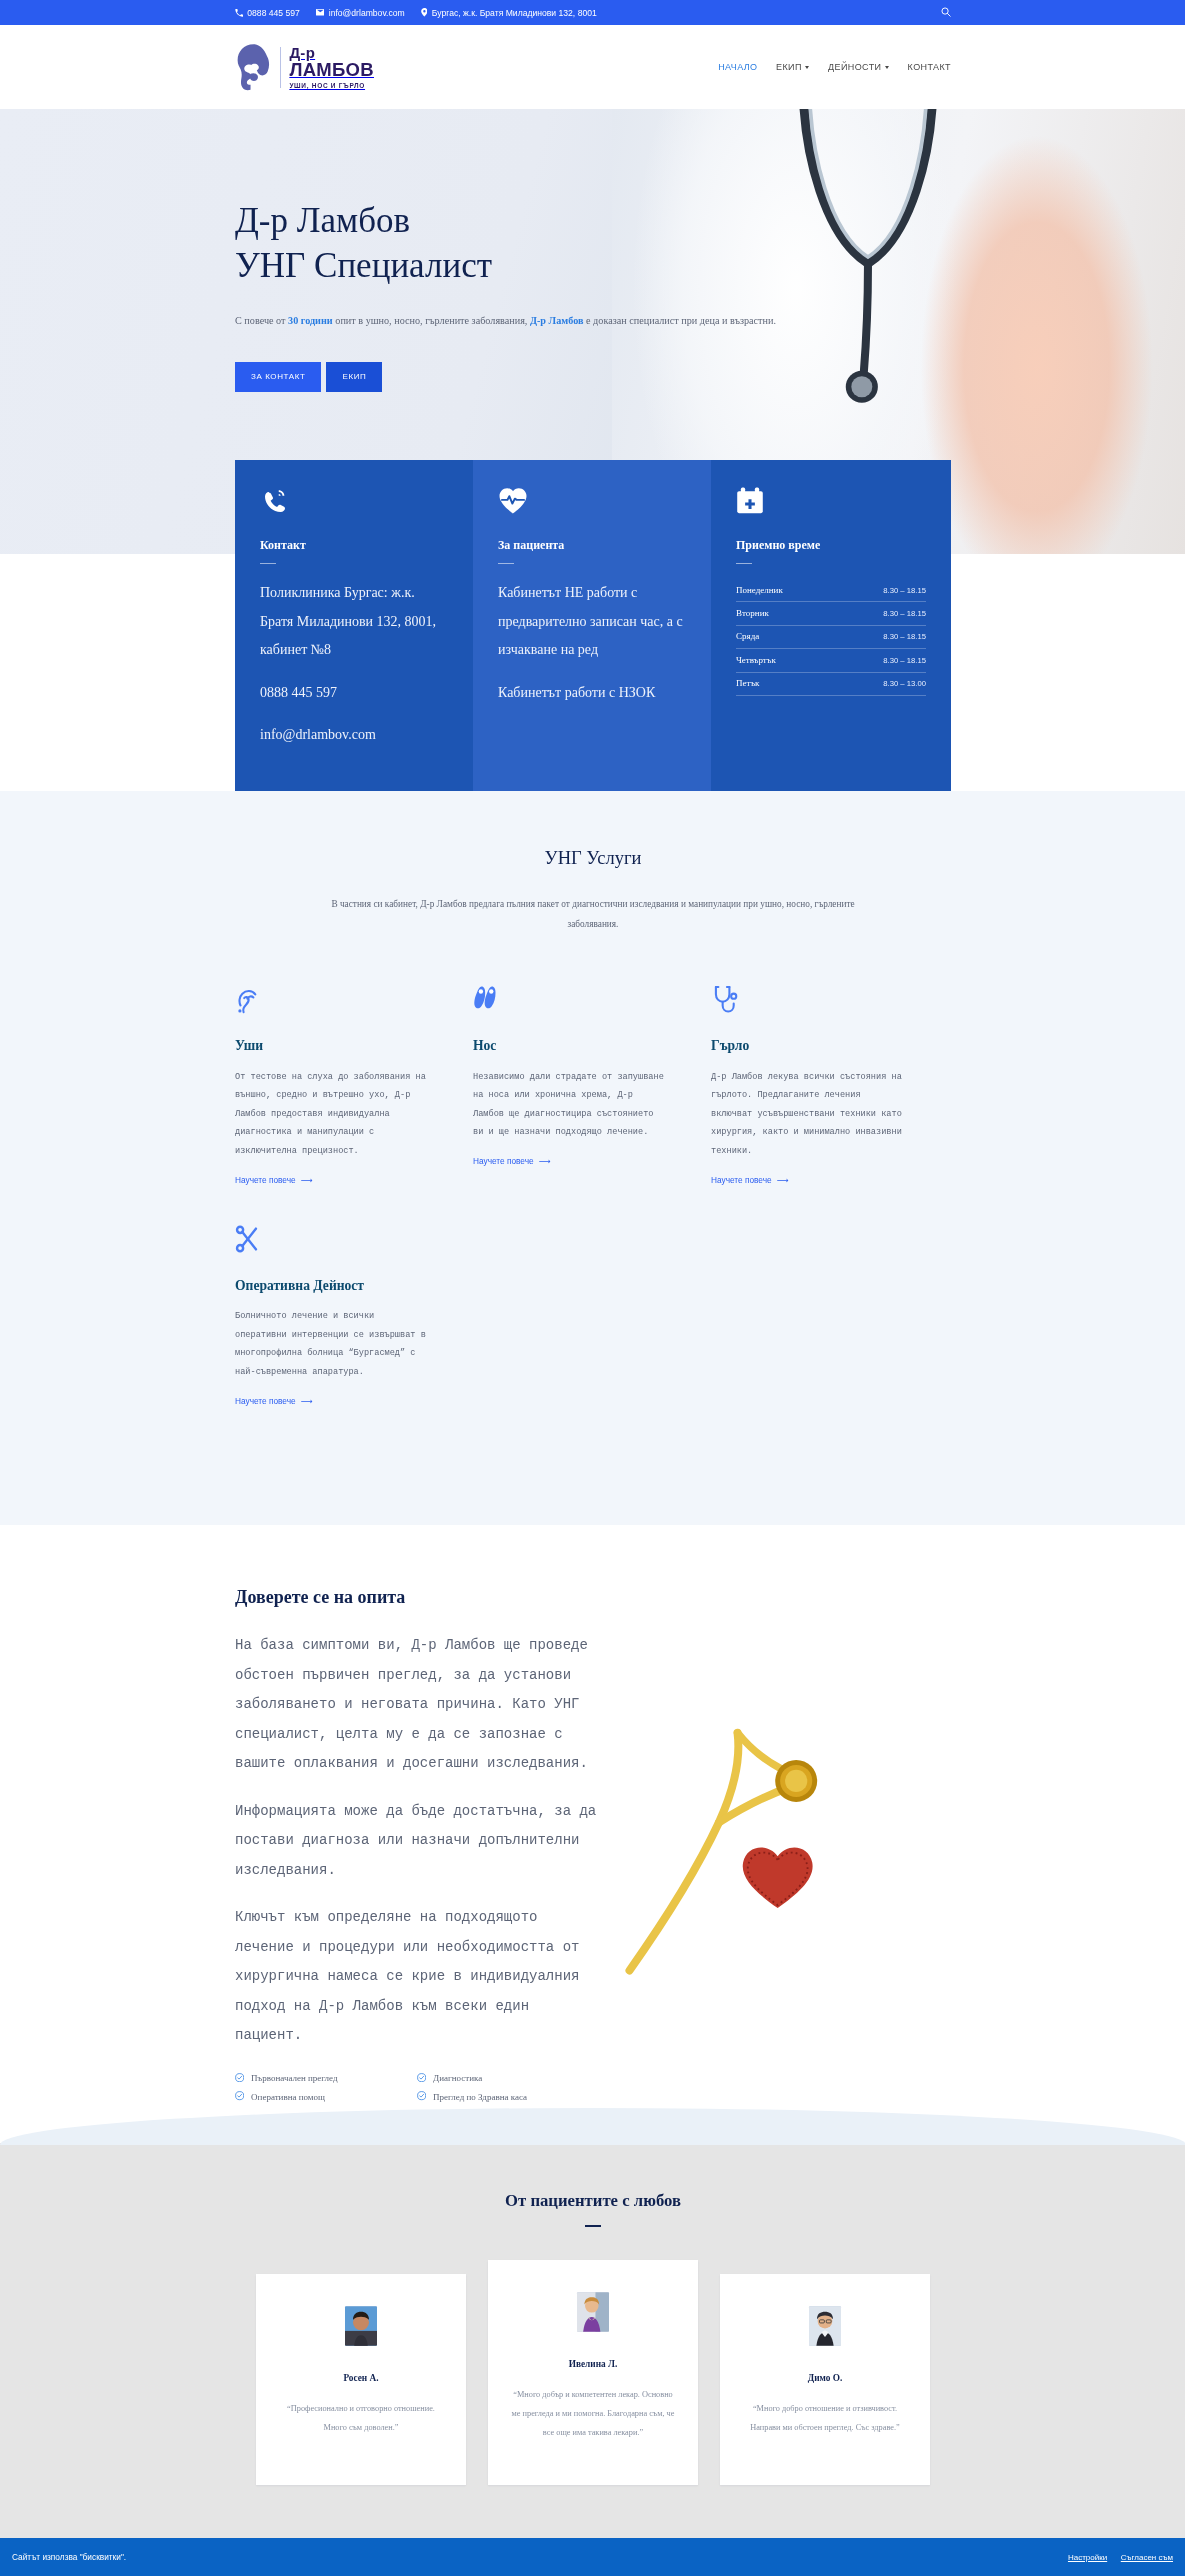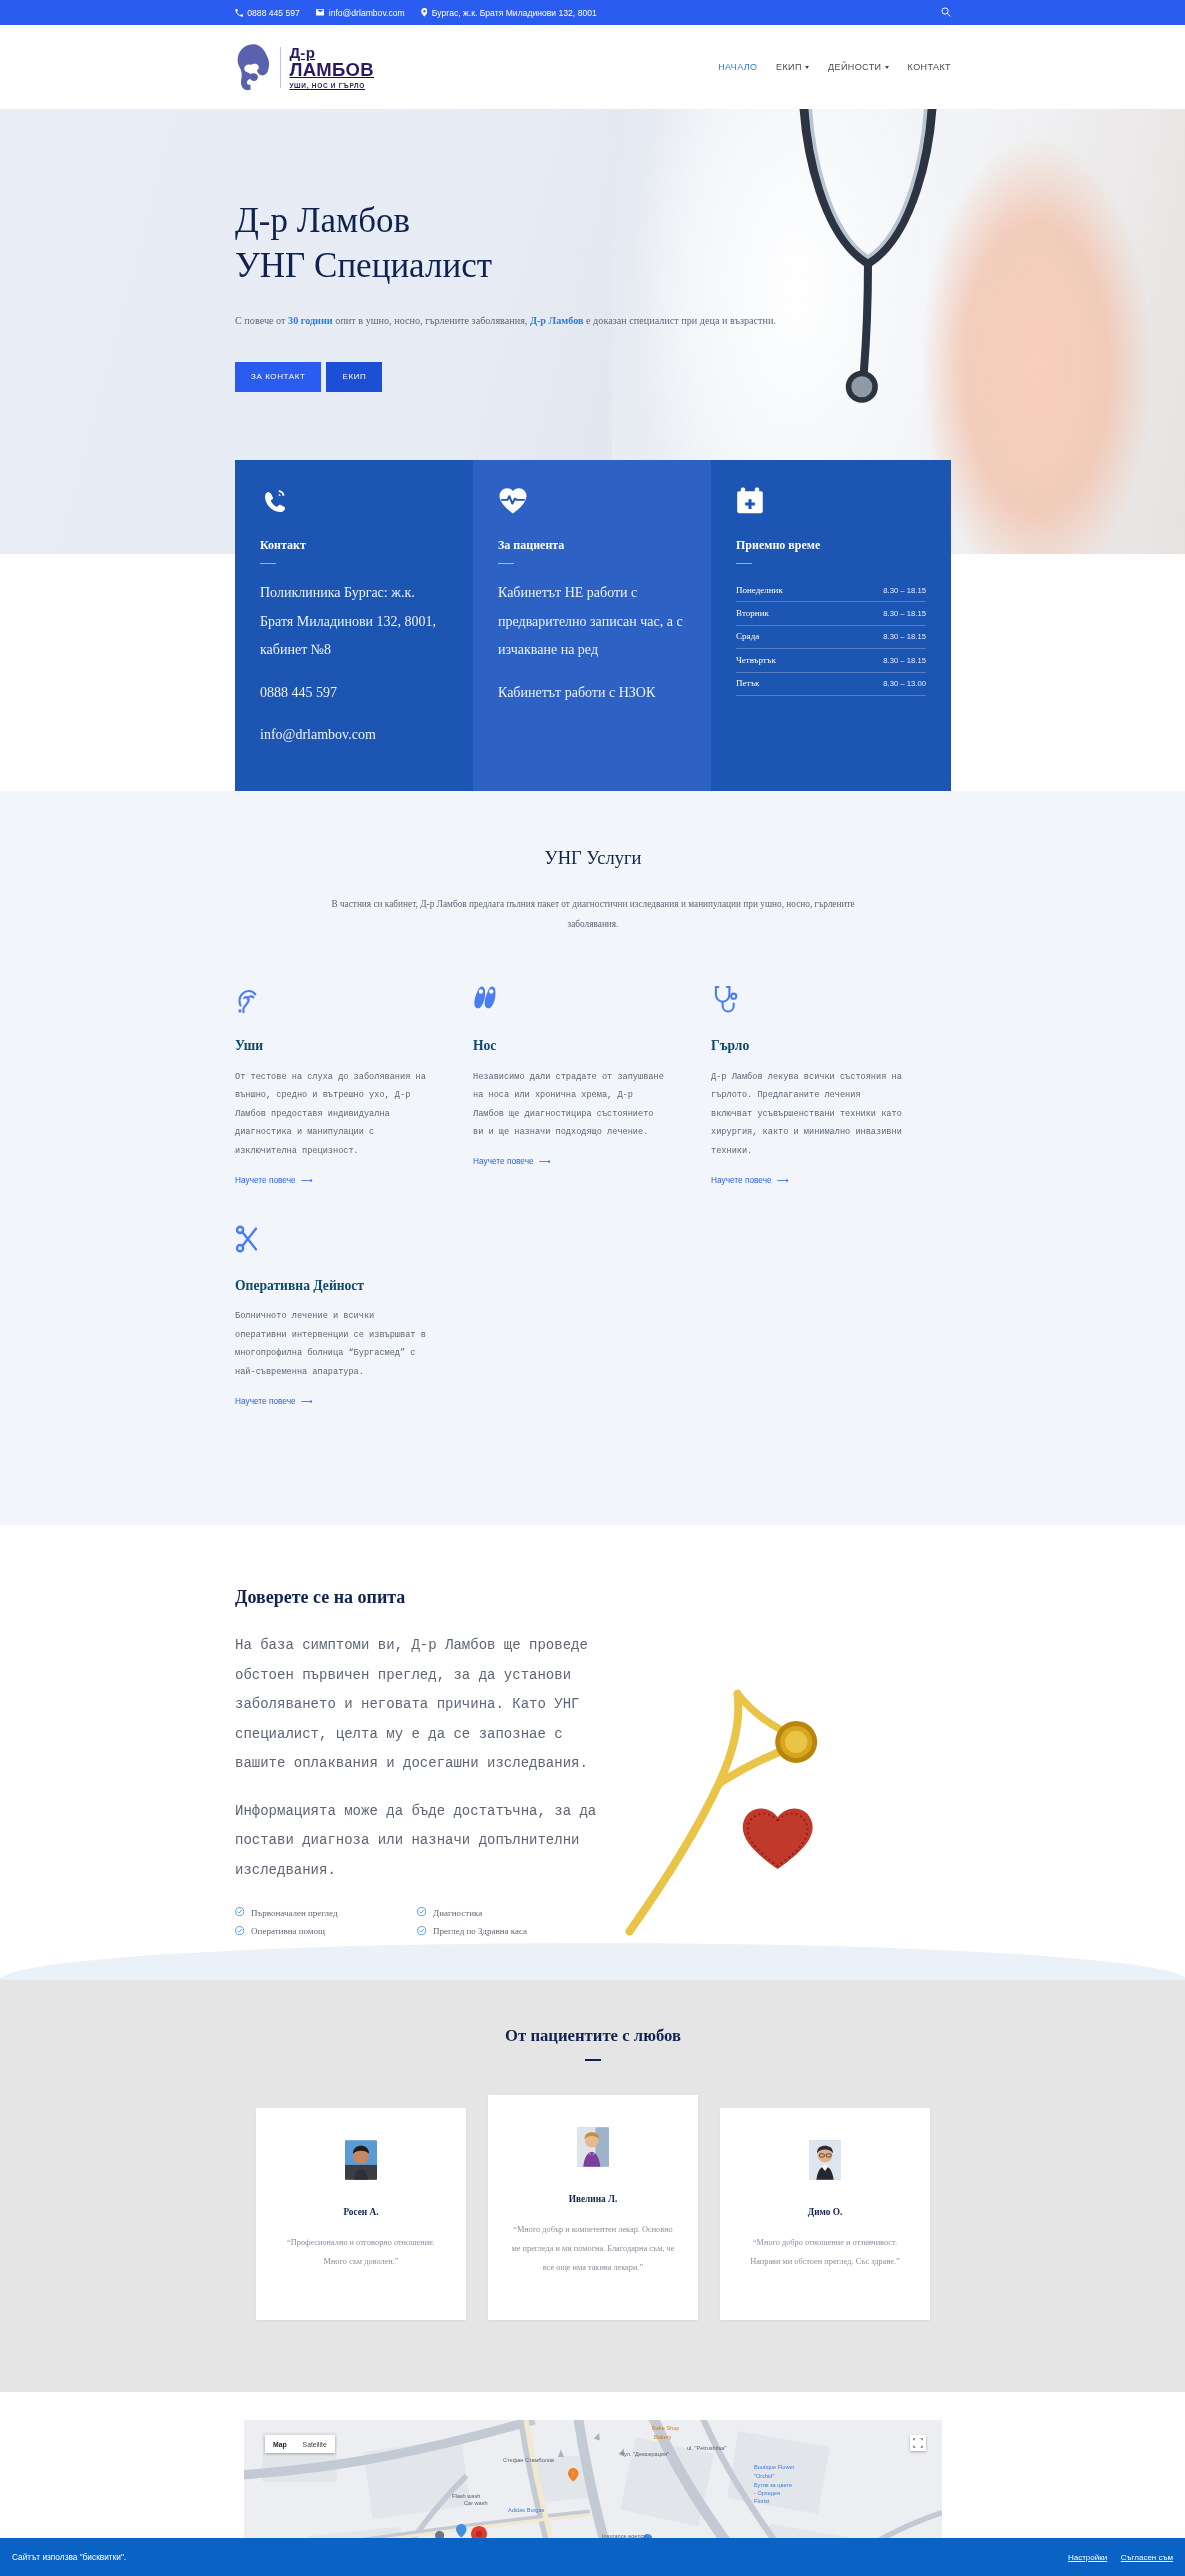--- a/index.html
+++ b/index.html
@@ -136,21 +136,21 @@
     line-height:2.15;margin-bottom:13.6px;
   }
   .more{
     color:#2a5cf0;font-size:8.3px;text-decoration:none;
     display:inline-flex;align-items:center;gap:5px;
     font-family:"Liberation Sans",sans-serif;
   }
 
   
   .trust{background:#fff;padding:62px 0 37px 0;}
-  .trust-flex{display:flex;gap:12.4px;align-items:flex-end;}
+  .trust-flex{display:flex;gap:12.4px;align-items:center;}
   .trust-left{width:364px;}
   .trust-h{
     font-family:"Liberation Serif",serif;font-weight:bold;font-size:18px;
     color:#102250;margin-bottom:23.5px;
   }
   .trust-p{
     font-family:Liberation Mono, monospace;font-size:14px;color:#5d6577;
     line-height:2.1;margin-bottom:18.5px;
   }
   .trust-list{display:flex;flex-wrap:wrap;margin-top:6.2px;}
@@ -494,20 +494,21 @@
     </div>
   </div>
 </div>
 
 <div class="trust">
   <div class="wrap trust-flex">
     <div class="trust-left">
       <h2 class="trust-h">Доверете се на опита</h2>
       <p class="trust-p">На база симптоми ви, Д-р Ламбов ще проведе обстоен първичен преглед, за да установи заболяването и неговата причина. Като УНГ специалист, целта му е да се запознае с вашите оплаквания и досегашни изследвания.</p>
       <p class="trust-p">Информацията може да бъде достатъчна, за да постави диагноза или назначи допълнителни изследвания.</p>
+      <p class="trust-p">Ключът към определяне на подходящото лечение и процедури или необходимостта от хирургична намеса се крие в индивидуалния подход на Д-р Ламбов към всеки един пациент.</p>
       <div class="trust-list">
         <div class="trust-li">
           <span>
             <svg width="9.3" height="9.3" viewBox="0 0 16 16" fill="none" stroke="#2a7de1" stroke-width="1.3">
                 <circle cx="8" cy="8" r="7"></circle>
                 <path d="M4.6 8.2l2.3 2.3 4.5-4.8" stroke-linecap="round" stroke-linejoin="round"></path>
               </svg>
           </span>
           <span>Първоначален преглед</span>
         </div>

